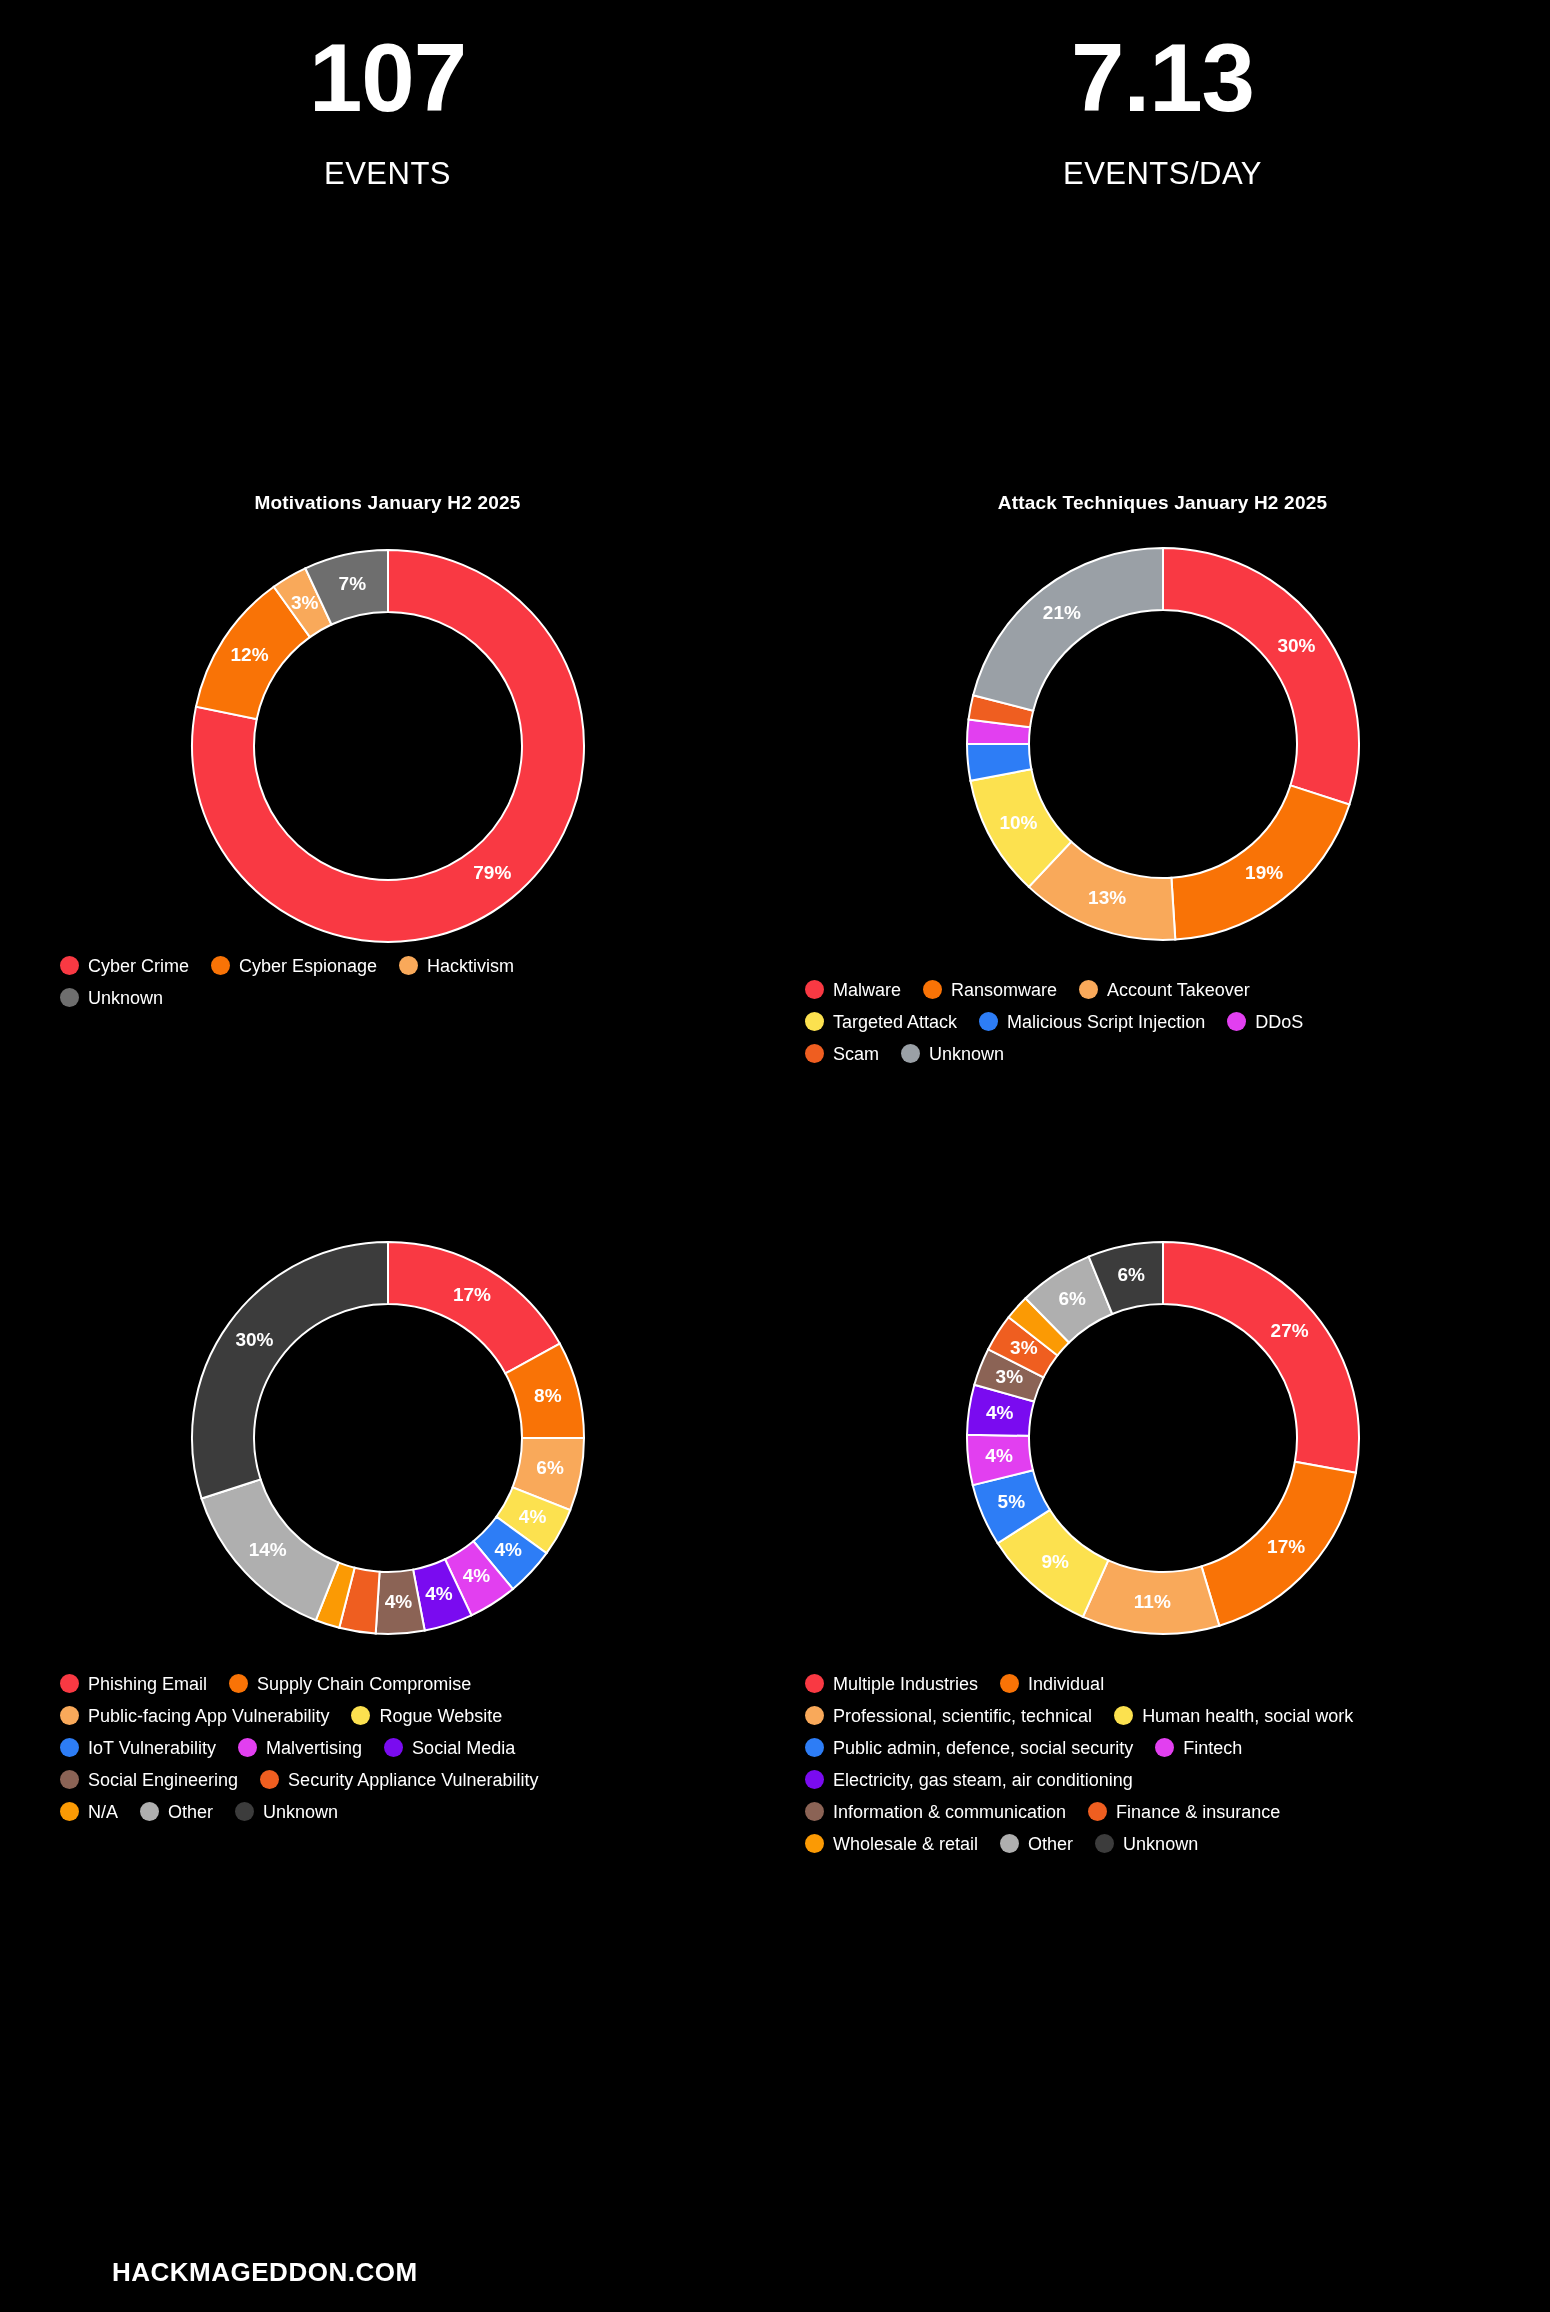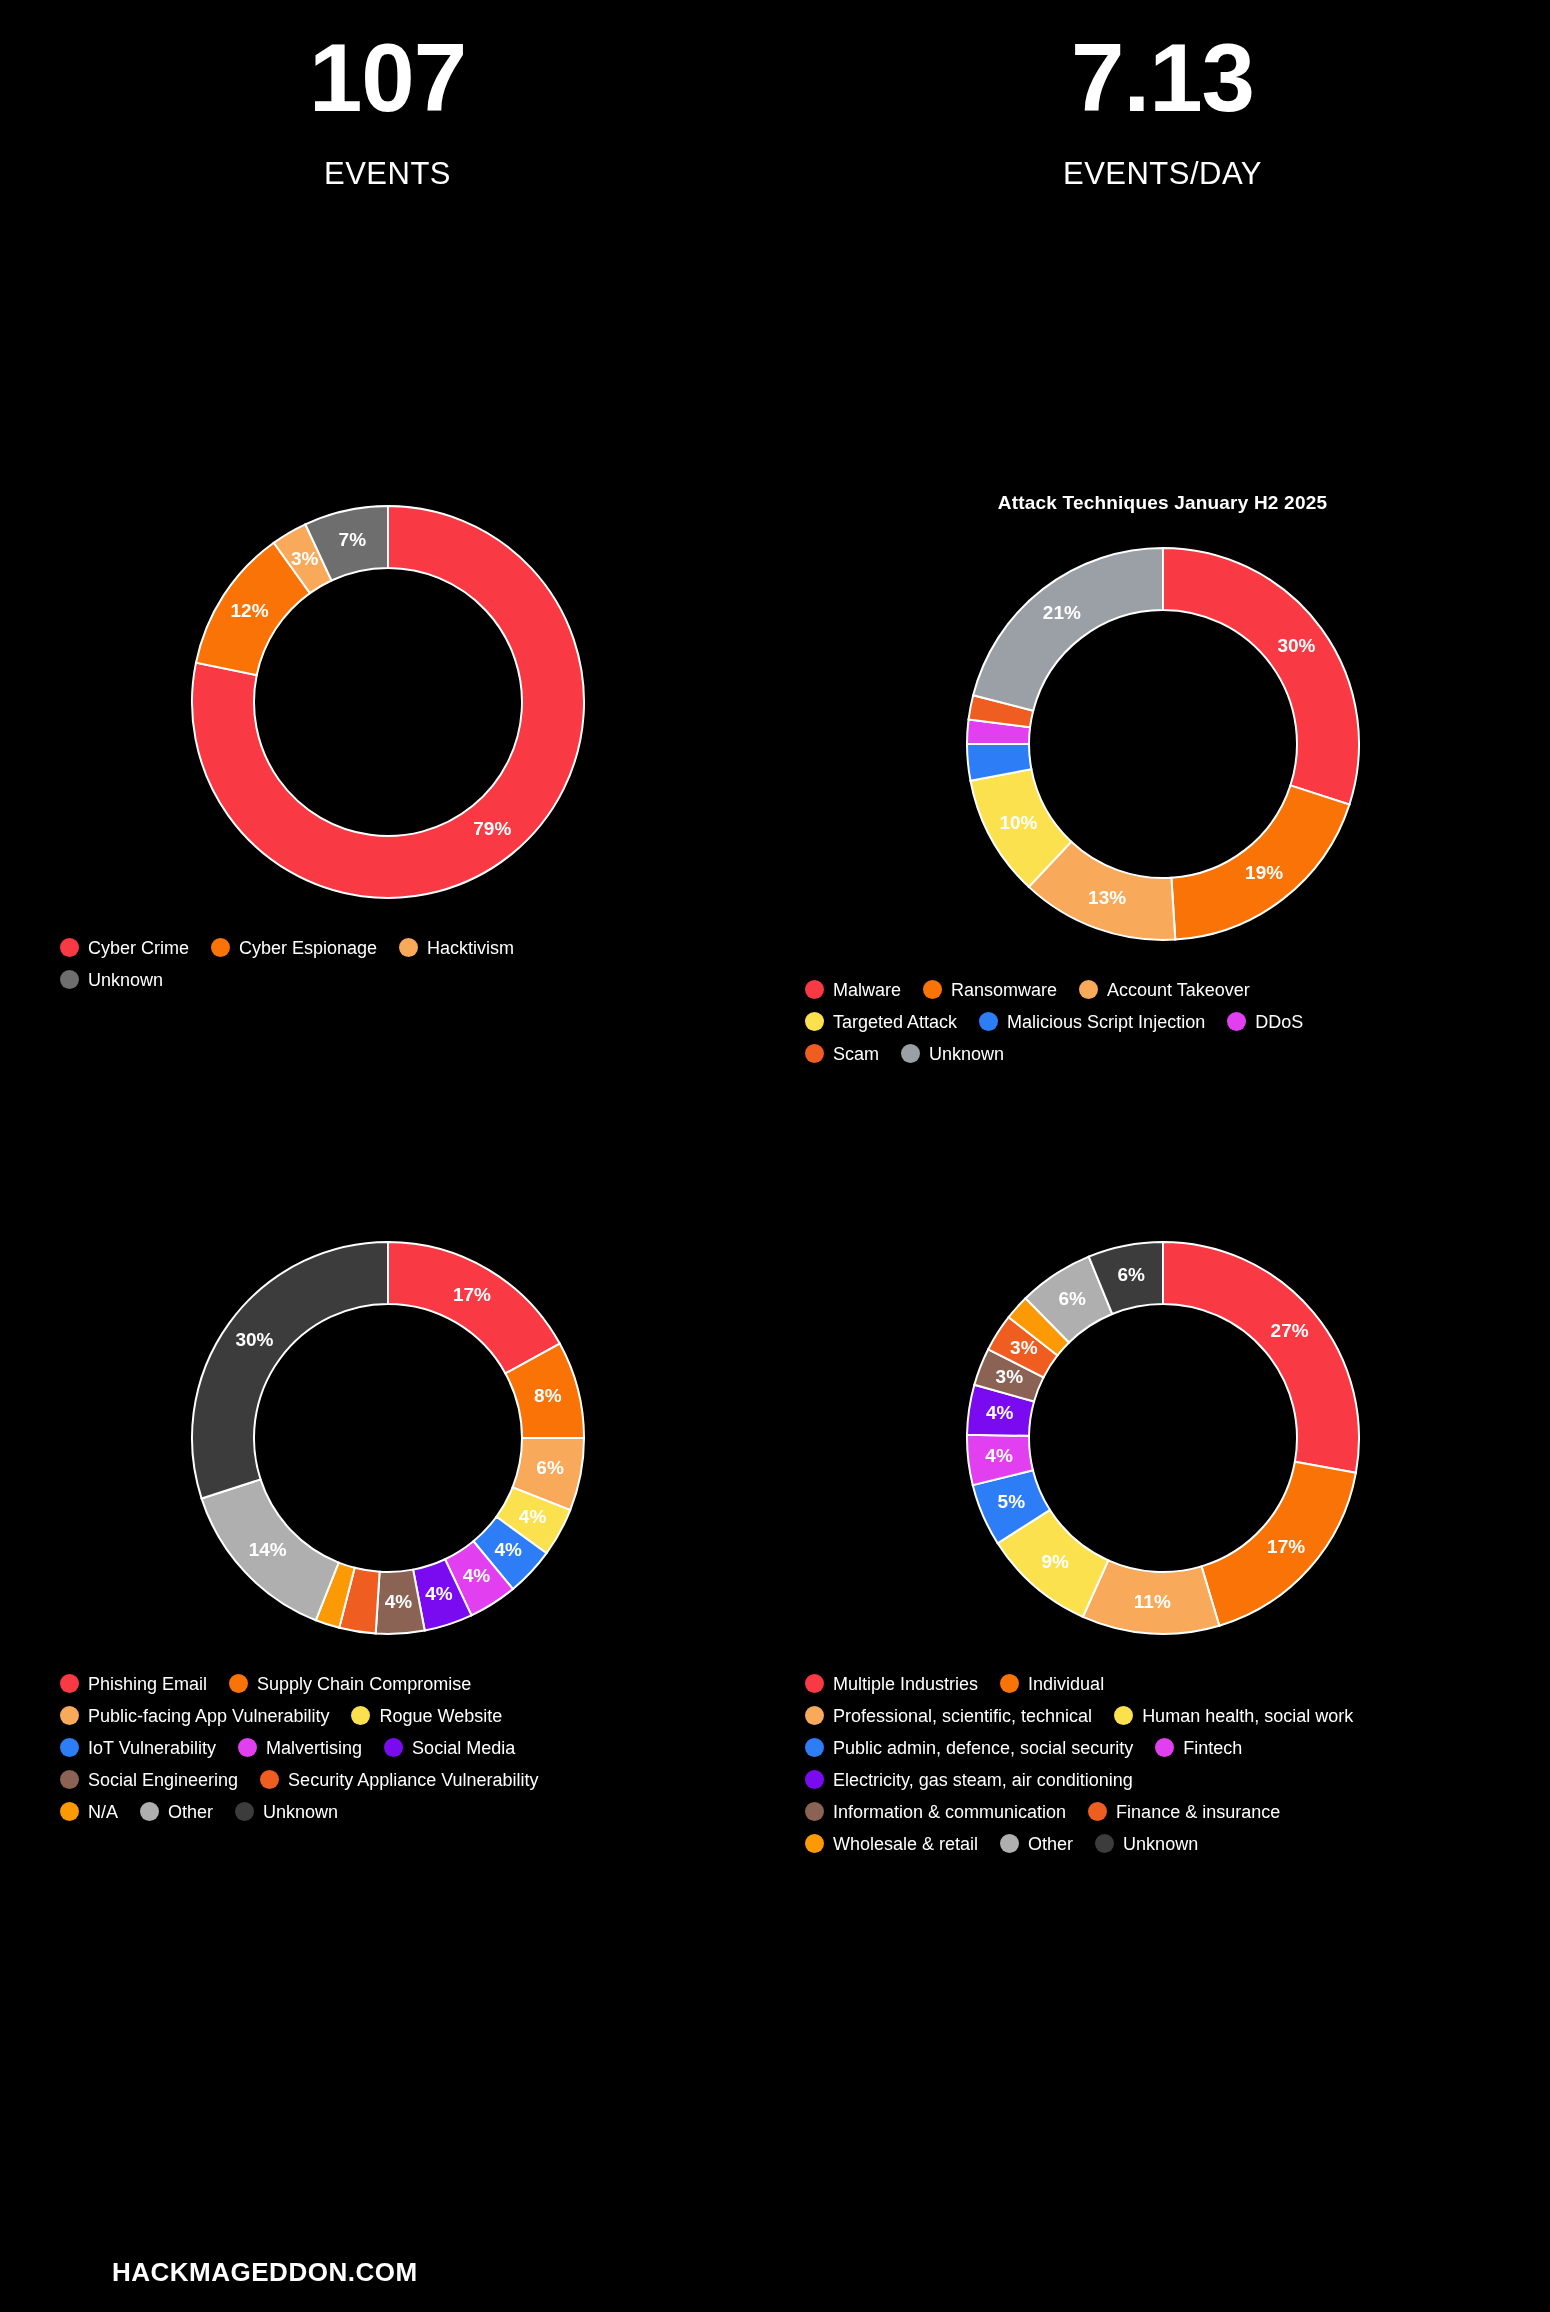--- a/index.html
+++ b/index.html
@@ -113,33 +113,34 @@
     <div class="kpi-label">EVENTS</div>
   </div>
   <div class="kpi">
     <div class="kpi-value">7.13</div>
     <div class="kpi-label">EVENTS/DAY</div>
   </div>
 </div>
 
 <div class="grid">
   <div class="panel" style="padding-top: 300px;">
+    <div class="panel-title" style="margin-bottom: 22px;">Motivations January H2 2025</div>
     <div class="donut-wrap">
         <svg class="donut" width="420" height="420" viewBox="0 0 420 420">
           <path d="M 210 14 A 196 196 0 1 1 17.99236168118003 170.6418137202791 L 78.72947176162307 183.09185223733365 A 134 134 0 1 0 210 76 Z" fill="#F93943" stroke="#FFFFFF" stroke-width="2"></path>
           <path d="M 17.99236168118003 170.6418137202791 A 196 196 0 0 1 95.78275693492492 50.719048889663014 L 131.9127011697956 101.10383954701452 A 134 134 0 0 0 78.72947176162307 183.09185223733365 Z" fill="#F97306" stroke="#FFFFFF" stroke-width="2"></path>
           <path d="M 95.78275693492492 50.719048889663014 A 196 196 0 0 1 127.32033371583584 32.29217016929374 L 153.47410570368368 88.50587144227225 A 134 134 0 0 0 131.9127011697956 101.10383954701452 Z" fill="#F9A95A" stroke="#FFFFFF" stroke-width="2"></path>
           <path d="M 127.32033371583584 32.29217016929374 A 196 196 0 0 1 209.99999999999997 14 L 209.99999999999997 76 A 134 134 0 0 0 153.47410570368368 88.50587144227225 Z" fill="#6E6E6E" stroke="#FFFFFF" stroke-width="2"></path>
           <text class="slice-label" x="314.3025106157638" y="337.8514226719768">79%</text>
           <text class="slice-label" x="71.57278732708033" y="120.20630984525548">12%</text>
           <text class="slice-label" x="126.76032753097442" y="67.53541869205051">3%</text>
           <text class="slice-label" x="174.35705937388016" y="48.89574560700487">7%</text>
         </svg>
       </div>
-    <div class="legend" style="margin-left: 60px; margin-top: 26px; width: 560px;">
+    <div class="legend" style="margin-left: 60px; width: 560px;">
         <div class="legend-item">
           <span class="legend-dot" style="background: rgb(249, 57, 67);"></span>
           <span class="legend-text">Cyber Crime</span>
         </div>
         <div class="legend-item">
           <span class="legend-dot" style="background: rgb(249, 115, 6);"></span>
           <span class="legend-text">Cyber Espionage</span>
         </div>
         <div class="legend-item">
           <span class="legend-dot" style="background: rgb(249, 169, 90);"></span>

